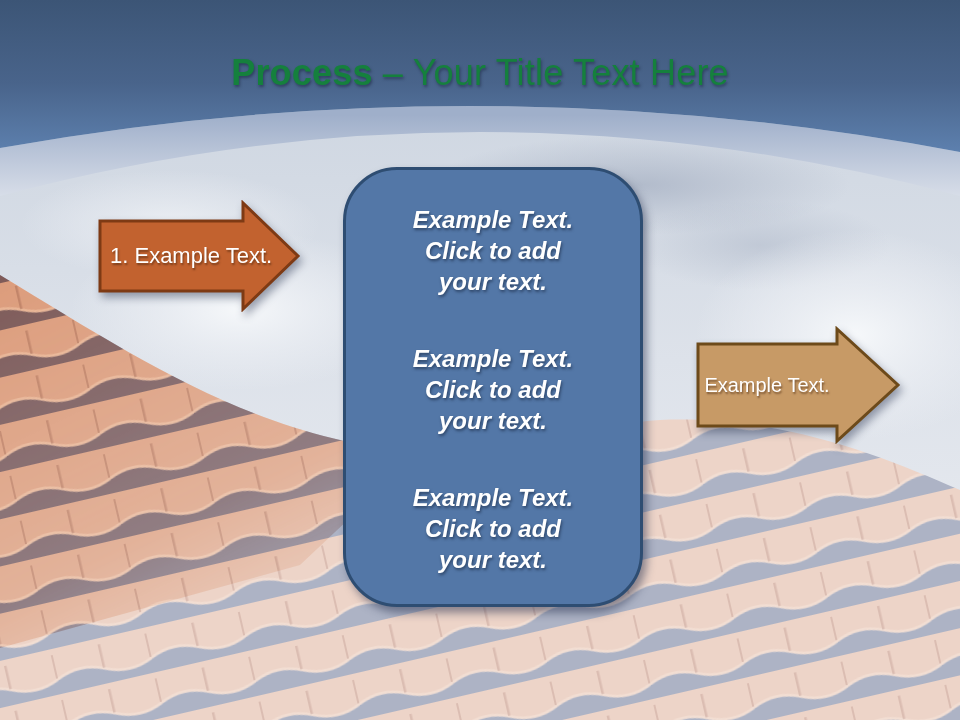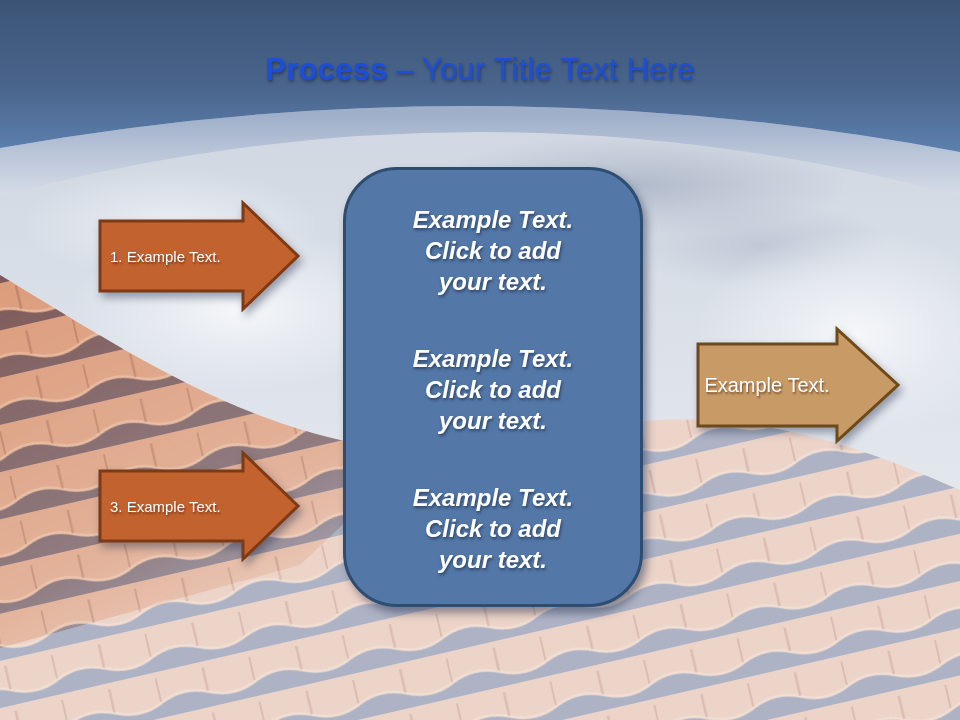--- a/index.html
+++ b/index.html
@@ -4,30 +4,30 @@
 <style>
   html,body{margin:0;padding:0;background:#222;}
   .slide{
     position:relative;width:960px;height:720px;overflow:hidden;
     font-family:"Liberation Sans",sans-serif;
     background:#dfe4ec;
   }
   .bg{position:absolute;inset:0;z-index:0;}
   .title{
     position:absolute;top:52px;left:0;width:100%;height:48px;z-index:3;
-    text-align:center;color:#1d4ed8;font-size:31px;letter-spacing:.2px;
+    text-align:center;color:#15803d;font-size:36px;letter-spacing:.2px;
     text-shadow:1px 2px 3px rgba(25,35,60,.55);
   }
   .title-bold{font-weight:700;}
   .title-rest{font-weight:400;}
   .arrow{position:absolute;z-index:2;}
   .arrow svg{display:block;filter:drop-shadow(3px 5px 4px rgba(40,50,80,.45));}
   .arrow-label{
     position:absolute;inset:0;display:flex;align-items:center;
-    color:#fff;font-size:15px;
+    color:#fff;font-size:22px;
     text-shadow:1px 2px 2px rgba(60,30,10,.55);
     pointer-events:none;white-space:nowrap;
   }
   .arrow-left-1{left:97px;top:200px;width:204px;height:112px;}
   .arrow-left-2{left:97px;top:325px;width:204px;height:112px;}
   .arrow-left-3{left:97px;top:450px;width:204px;height:112px;}
   .arrow-left-1 .arrow-label,
   .arrow-left-2 .arrow-label,
   .arrow-left-3 .arrow-label{padding-left:13px;padding-right:58px;}
   .arrow-right{left:695px;top:326px;width:206px;height:118px;}
@@ -120,26 +120,20 @@
   </div>
 
   <div class="arrow arrow-left-1">
     <svg width="204" height="112" viewBox="0 0 204 112">
       <polygon points="3,21 146,21 146,3 201,56 146,109 146,91 3,91" fill="#C2622F" stroke="#7E3A14" stroke-width="3" stroke-linejoin="miter"></polygon>
     </svg>
     <span class="arrow-label">1. Example Text.</span>
   </div>
 
 
-  <div class="arrow arrow-left-3">
-    <svg width="204" height="112" viewBox="0 0 204 112">
-      <polygon points="3,21 146,21 146,3 201,56 146,109 146,91 3,91" fill="#C2622F" stroke="#7E3A14" stroke-width="3" stroke-linejoin="miter"></polygon>
-    </svg>
-    <span class="arrow-label">3. Example Text.</span>
-  </div>
 
   <div class="center-box">
     <div class="box-block">
       <div>Example Text.</div>
       <div>Click  to add</div>
       <div>your text.</div>
     </div>
     <div class="box-block">
       <div>Example Text.</div>
       <div>Click  to add</div>

